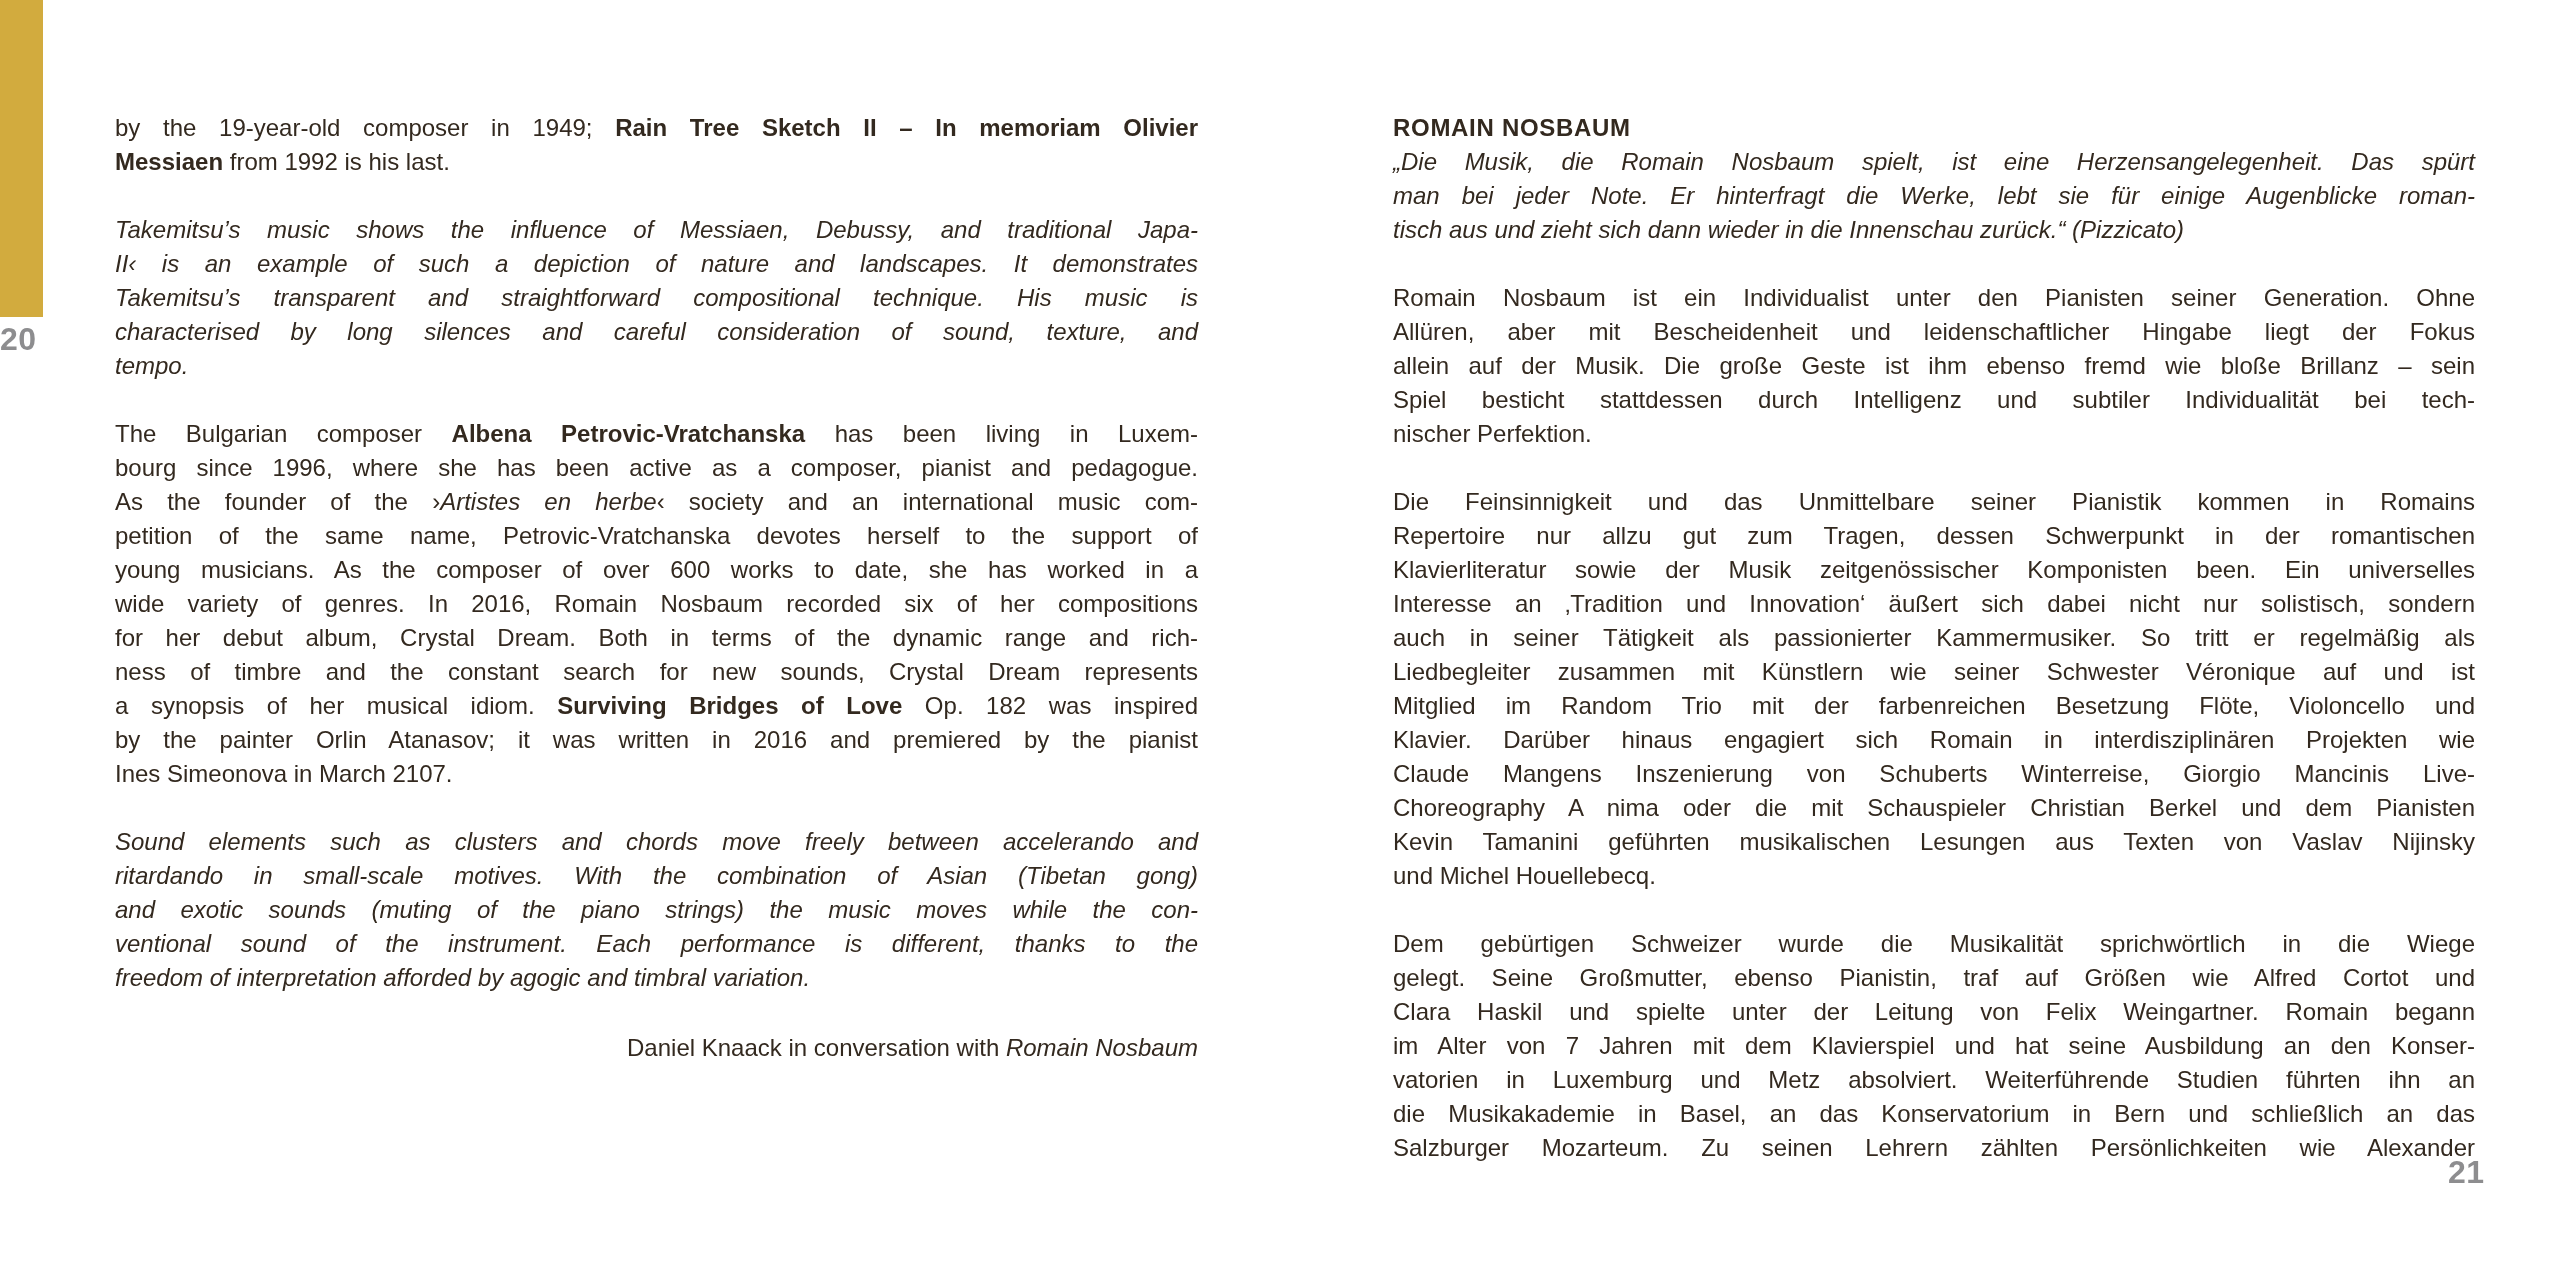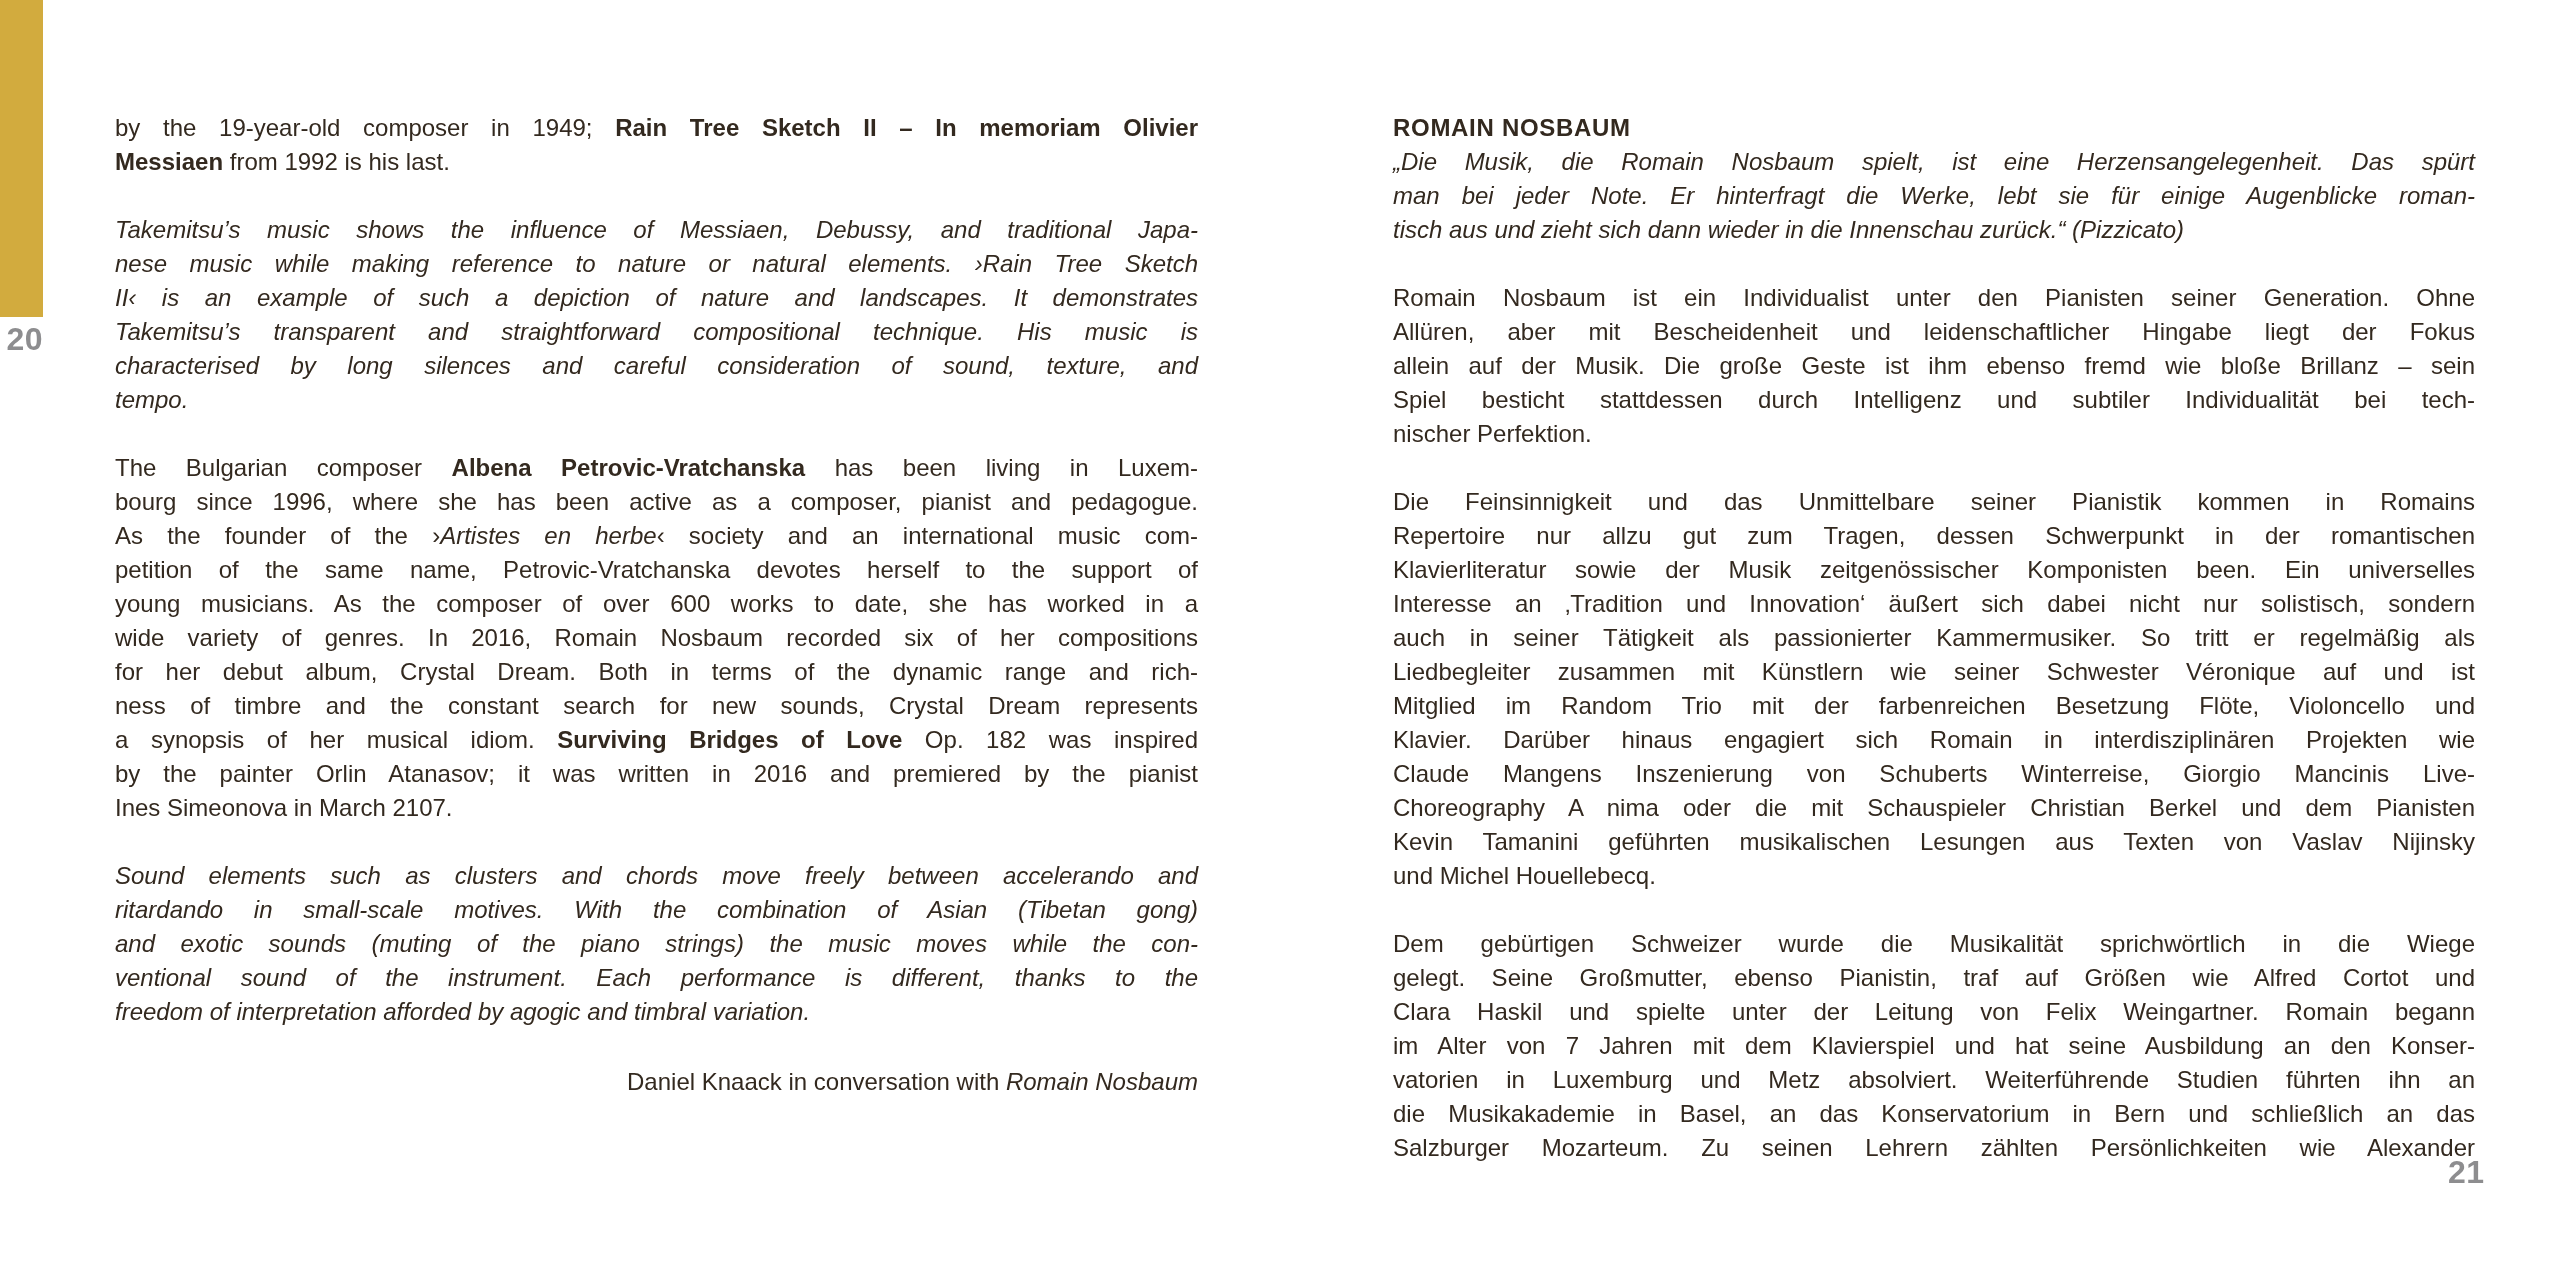--- a/index.html
+++ b/index.html
@@ -18,21 +18,21 @@
   }
   .spread{position:absolute;inset:0;}
   .gold-bar{
     position:absolute;left:0;top:0;width:43px;height:317px;
     background:var(--gold);
   }
   .pagenum{
     position:absolute;font-weight:bold;font-size:32px;color:var(--pagenum);
     letter-spacing:0.5px;
   }
-  .pagenum.left{left:0;top:321px;width:43px;text-align:right;}
+  .pagenum.left{left:0;top:321px;width:43px;text-align:left;}
   .pagenum.right{left:2448px;top:1154px;width:103px;padding-right:25px;box-sizing:border-box;}
   .col{
     position:absolute;top:111px;
     font-size:24px;line-height:var(--lh);
   }
   .left-col{left:115px;width:1083px;}
   .right-col{left:1393px;width:1082px;}
   .heading{
     font-weight:bold;letter-spacing:0.7px;
     text-align:left;
@@ -65,21 +65,20 @@
   <div class="pagenum left">20</div>
 
   <div class="col left-col">
     <div>
         <div class="para">
           <div class="ln"><span>by the 19-year-old composer in 1949; </span><span class="b">Rain Tree Sketch II – In memoriam Olivier</span></div>
           <div class="ln last"><span class="b">Messiaen</span><span> from 1992 is his last.</span></div>
         </div>
         <div class="para italic">
           <div class="ln"><span>Takemitsu’s music shows the influence of Messiaen, Debussy, and traditional Japa-</span></div>
-          <div class="ln"><span>nese music while making reference to nature or natural elements. ›Rain Tree Sketch</span></div>
           <div class="ln"><span>II‹ is an example of such a depiction of nature and landscapes. It demonstrates</span></div>
           <div class="ln"><span>Takemitsu’s transparent and straightforward compositional technique. His music is</span></div>
           <div class="ln"><span>characterised by long silences and careful consideration of sound, texture, and</span></div>
           <div class="ln last"><span>tempo.</span></div>
         </div>
         <div class="para">
           <div class="ln"><span>The Bulgarian composer </span><span class="b">Albena Petrovic-Vratchanska</span><span> has been living in Luxem-</span></div>
           <div class="ln"><span>bourg since 1996, where she has been active as a composer, pianist and pedagogue.</span></div>
           <div class="ln"><span>As the founder of the ›</span><span class="i">Artistes en herbe</span><span>‹ society and an international music com-</span></div>
           <div class="ln"><span>petition of the same name, Petrovic-Vratchanska devotes herself to the support of</span></div>

